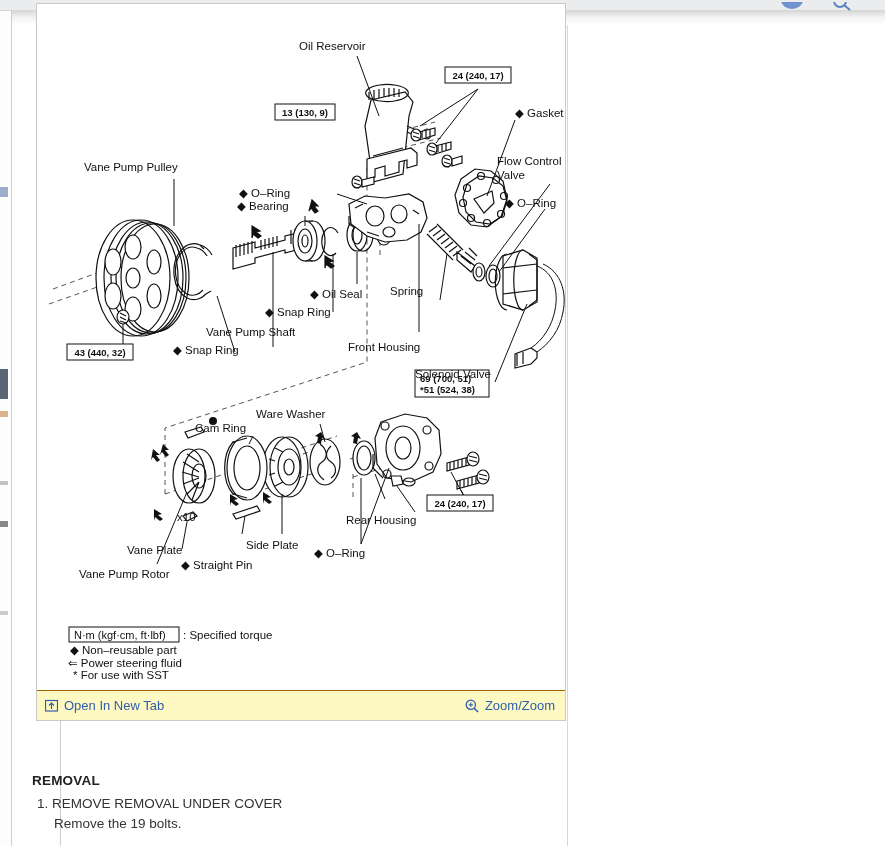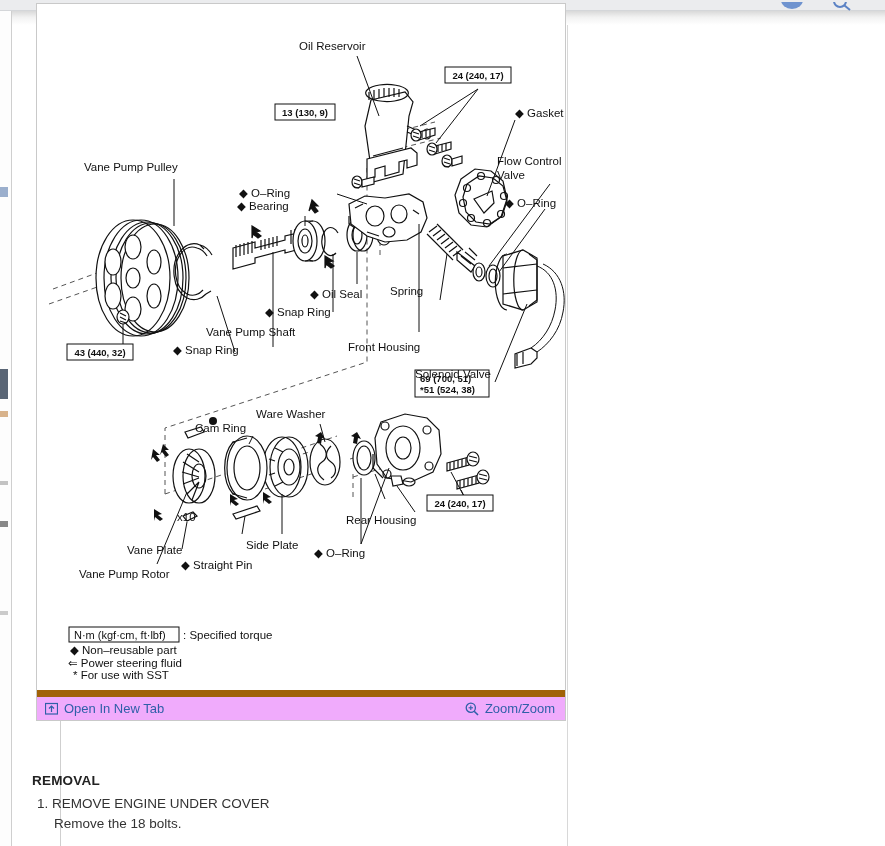--- a/index.html
+++ b/index.html
@@ -49,21 +49,21 @@
   .figure-frame {
     position:absolute; left:24px; top:-8px;
     width:530px; height:718px;
     border:1px solid #c9c9c9; background:#fff;
   }
   .figure-canvas { position:absolute; left:0; top:0; width:528px; height:678px; overflow:hidden; background:#fff; }
   .figure-canvas svg { display:block; }
 
   .figure-toolbar {
     position:absolute; left:0; bottom:0; width:528px; height:30px;
-    background:#f0abfc; border-top:7px solid #a16207;
+    background:#fef9c3; border-top:1px solid #a16207;
     display:flex; align-items:center; justify-content:space-between;
     padding:0 10px 0 8px;
   }
   .tool-link {
     display:flex; align-items:center; gap:6px;
     color:#2f5fa8; font-size:13px; text-decoration:none; cursor:pointer;
     font-family:"Liberation Sans", sans-serif;
   }
   .tool-link .glyph { display:inline-flex; }
 
@@ -504,20 +504,20 @@
           </span>
           <span>Zoom/Zoom</span>
         </a>
       </div>
     </div>
 
     <div class="removal">
       <h3>REMOVAL</h3>
       <ol>
         <li>
-          <span>REMOVE ENGINE UNDER COVER</span>
-          <span class="sub">Remove the 18 bolts.</span>
+          <span>REMOVE REMOVAL UNDER COVER</span>
+          <span class="sub">Remove the 19 bolts.</span>
         </li>
       </ol>
     </div>
 
   </div>
 </div>
 
 </body></html>

